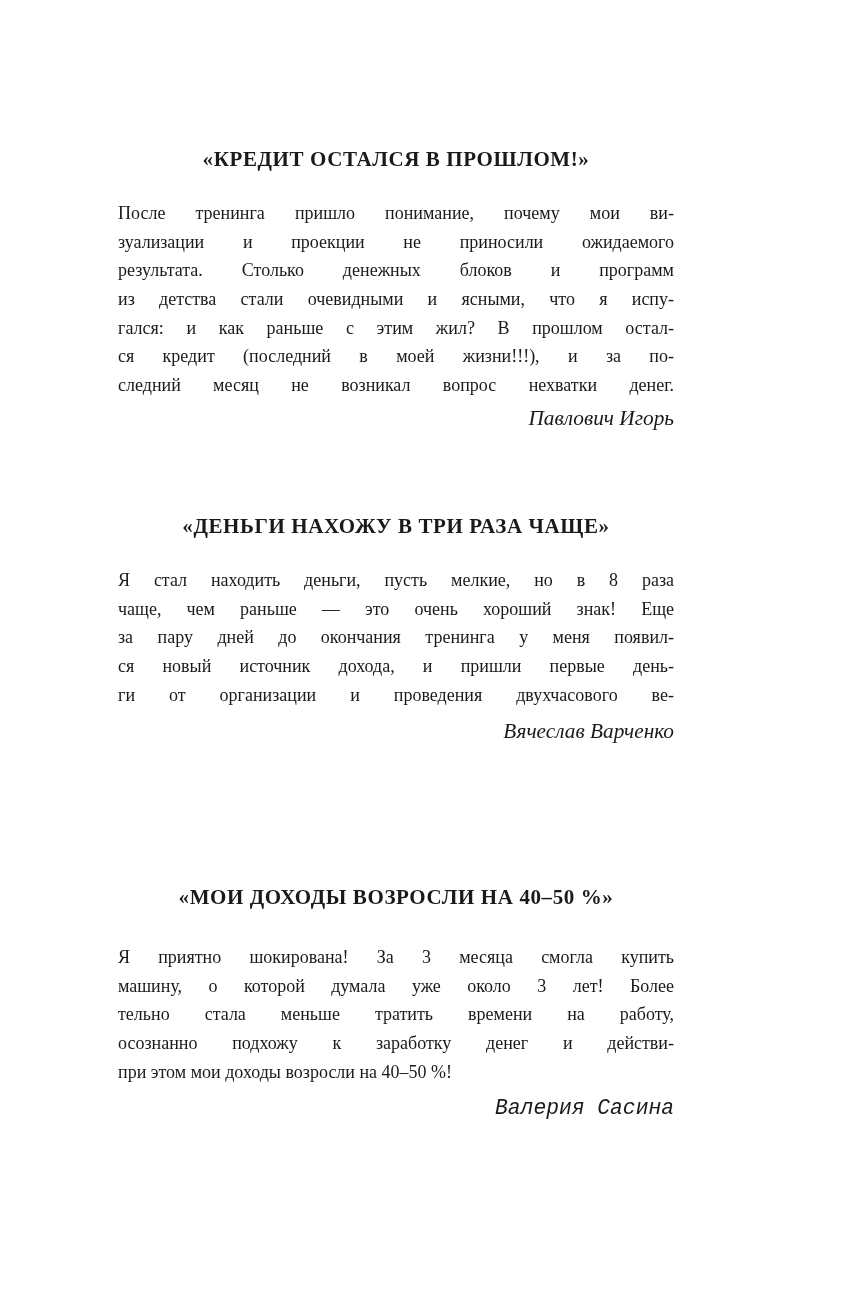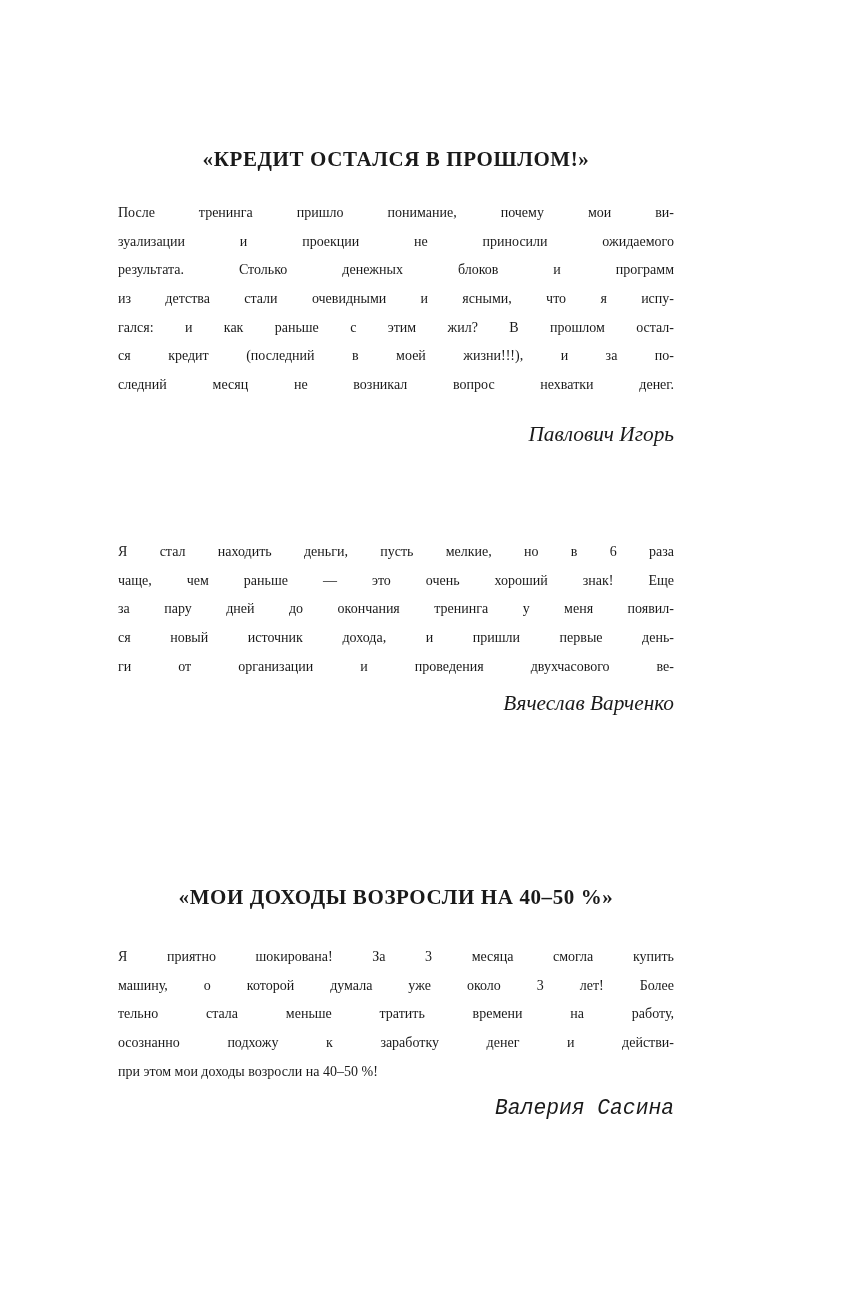--- a/index.html
+++ b/index.html
@@ -2,47 +2,48 @@
 <html><head>
   <meta charset="utf-8">
   <style>
     html, body { margin: 0; padding: 0; background: #ffffff; }
     body { width: 845px; height: 1312px; position: relative; overflow: hidden;
            font-family: "Liberation Serif", "DejaVu Serif", serif; color: #1a1a1a; }
     .page { position: absolute; left: 118px; width: 556px; top: 0; }
     .section { position: absolute; left: 0; width: 556px; }
     .title { text-align: center; font-weight: bold; font-size: 21px; letter-spacing: 0.6px;
              line-height: 28px; margin: 0; white-space: nowrap; }
-    .body { margin: 0; font-size: 14px; line-height: 28.7px; }
+    .body { margin: 0; font-size: 18px; line-height: 28.7px; }
     .line { display: block; white-space: nowrap; text-align: justify; text-align-last: justify; height: 28.7px; }
     .line.last { text-align-last: left; }
     .author { text-align: right; font-style: italic; font-size: 21.3px; line-height: 28px; margin: 0; }
   </style>
 </head>
 <body>
 
 <div class="page">
 
   <div class="section" style="top:145px;">
     <h2 class="title">«КРЕДИТ ОСТАЛСЯ В ПРОШЛОМ!»</h2>
     <div class="body" style="margin-top:26px;">
       <span class="line">После тренинга пришло понимание, почему мои ви-</span>
       <span class="line">зуализации и проекции не приносили ожидаемого</span>
       <span class="line">результата. Столько денежных блоков и программ</span>
       <span class="line">из детства стали очевидными и ясными, что я испу-</span>
       <span class="line">гался: и как раньше с этим жил? В прошлом остал-</span>
       <span class="line">ся кредит (последний в моей жизни!!!), и за по-</span>
       <span class="line">следний месяц не возникал вопрос нехватки денег.</span>
     </div>
-    <p class="author" style="margin-top:20px;">Павлович Игорь</p>
+    <p class="author" style="margin-top:4px;">Павлович Игорь</p>
   </div>
 
   <div class="section" style="top:512px;">
+    <h2 class="title">«ДЕНЬГИ НАХОЖУ В ТРИ РАЗА ЧАЩЕ»</h2>
     <div class="body" style="margin-top:26px;">
-      <span class="line">Я стал находить деньги, пусть мелкие, но в 6 раза</span>
+      <span class="line">Я стал находить деньги, пусть мелкие, но в 8 раза</span>
       <span class="line">чаще, чем раньше — это очень хороший знак! Еще</span>
       <span class="line">за пару дней до окончания тренинга у меня появил-</span>
       <span class="line">ся новый источник дохода, и пришли первые день-</span>
       <span class="line">ги от организации и проведения двухчасового ве-</span>
     </div>
     <p class="author" style="margin-top:8px;">Вячеслав Варченко</p>
   </div>
 
   <div class="section" style="top:883px;">
     <h2 class="title">«МОИ ДОХОДЫ ВОЗРОСЛИ НА 40–50 %»</h2>

